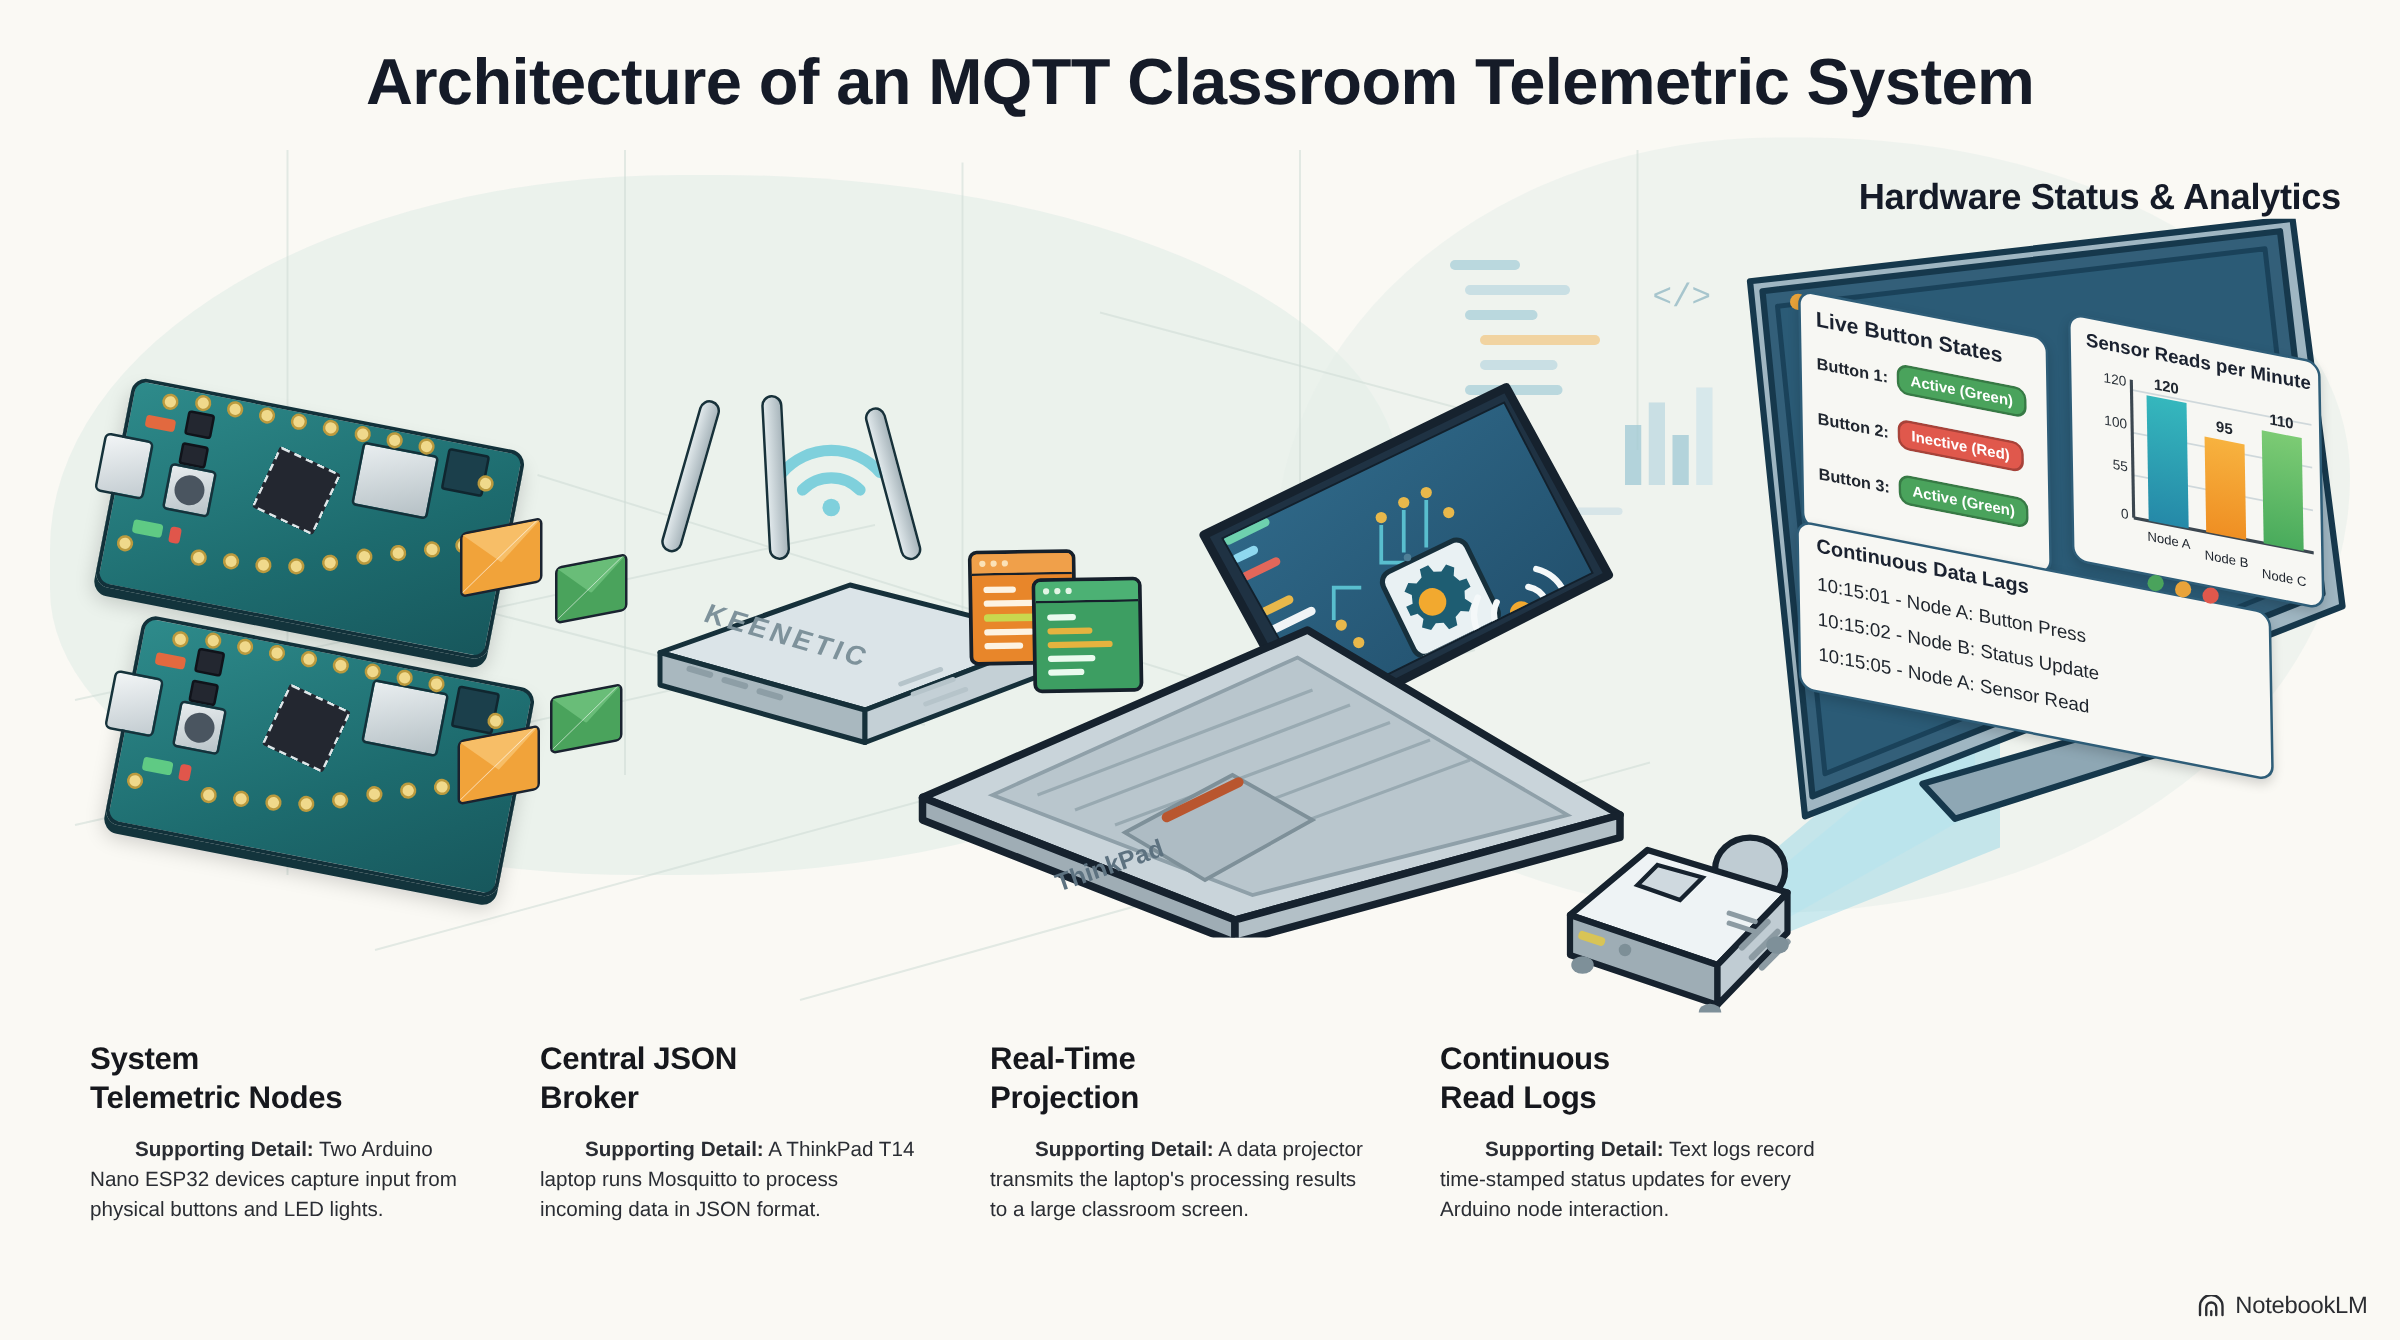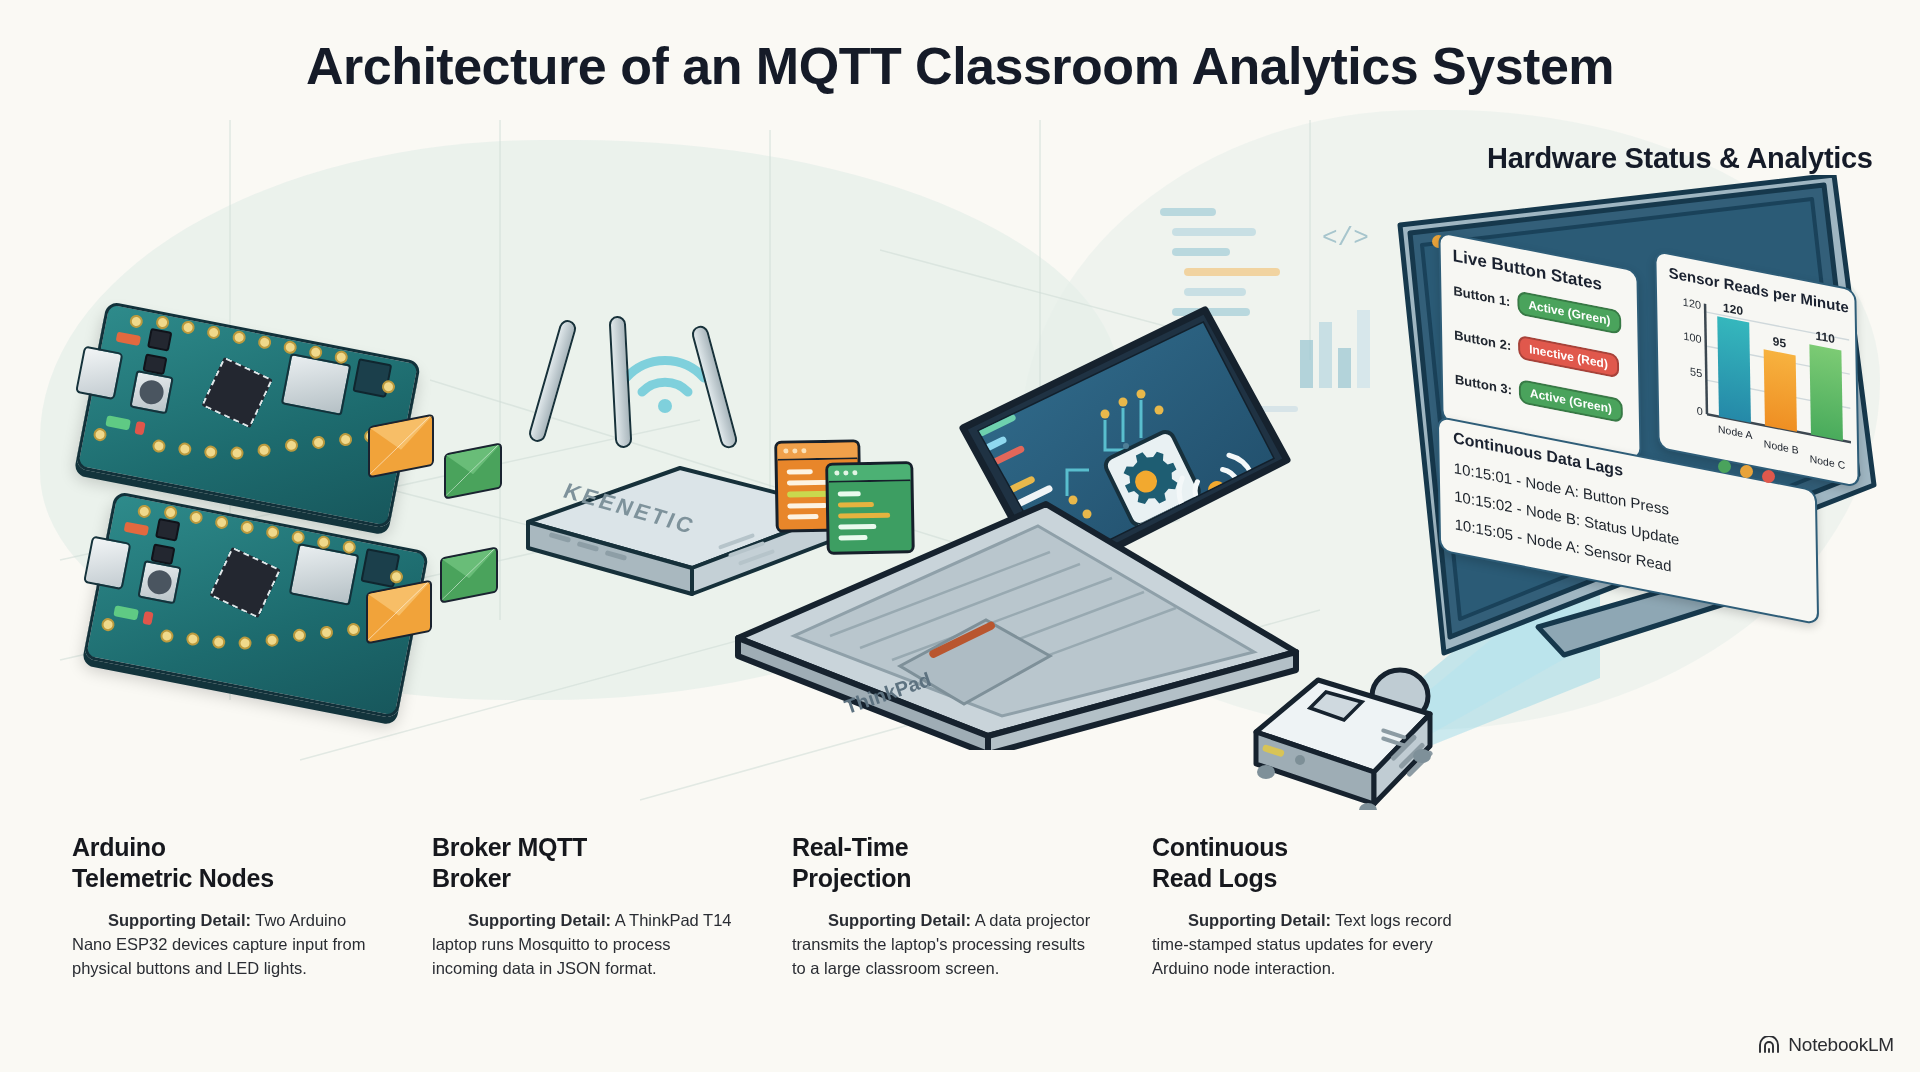--- a/index.html
+++ b/index.html
@@ -121,21 +121,21 @@
       <rect x="10" y="140" width="44" height="8" rx="4" fill="#bcd9e1"></rect>
       <rect x="150" y="150" width="13" height="48" fill="#9fc9d4"></rect>
       <rect x="169" y="132" width="13" height="66" fill="#bcd9e1"></rect>
       <rect x="188" y="158" width="13" height="40" fill="#9fc9d4"></rect>
       <rect x="207" y="120" width="13" height="78" fill="#cfe4ea"></rect>
       <text x="172" y="55" font-size="26" fill="#8fb6c2" font-family="Liberation Mono, monospace">&lt;/&gt;</text>
       <rect x="88" y="216" width="60" height="6" rx="3" fill="#cfe0e6"></rect>
     </g>
   </svg>
 
-  <div class="title">Architecture of an MQTT Classroom Analytics System</div>
+  <div class="title">Architecture of an MQTT Classroom Telemetric System</div>
 
   <div class="piece" style="left:88px; top:330px; width:320px; height:170px; transform:rotate(11deg);">
     <div class="board">
       <div class="pcb"></div>
       <div class="usb" style="left:-14px; top:48px; width:40px; height:48px;"></div>
       <div class="btn3d" style="left:42px; top:62px; width:38px; height:38px;"></div>
       <div class="chip dotted" style="left:118px; top:38px; width:54px; height:54px; transform:rotate(14deg);"></div>
       <div class="silver" style="left:190px; top:16px; width:62px; height:52px;"></div>
       <div class="chip" style="left:48px; top:18px; width:22px; height:20px;"></div>
       <div class="chip" style="left:48px; top:44px; width:22px; height:18px;"></div>
@@ -488,28 +488,28 @@
       <div style="position:absolute; left:14px; top:94px; font-size:15px; color:#1d232b; white-space:nowrap;">10:15:05 - Node A: Sensor Read</div>
     </div>
 
     <div class="dot" style="left:330px; top:285px; background:#4aa35c;"></div>
     <div class="dot" style="left:352px; top:290px; background:#e8a33a;"></div>
     <div class="dot" style="left:374px; top:295px; background:#e0584c;"></div>
   </div>
 
   <div class="captions">
     <div class="cap">
-      <h3>Arduino
+      <h3>System
 Telemetric Nodes</h3>
       <p>
         <b>Supporting Detail:</b><span> Two Arduino Nano ESP32 devices capture input from physical buttons and LED lights.</span>
       </p>
     </div>
     <div class="cap">
-      <h3>Broker MQTT
+      <h3>Central JSON
 Broker</h3>
       <p>
         <b>Supporting Detail:</b><span> A ThinkPad T14 laptop runs Mosquitto to process incoming data in JSON format.</span>
       </p>
     </div>
     <div class="cap">
       <h3>Real-Time
 Projection</h3>
       <p>
         <b>Supporting Detail:</b><span> A data projector transmits the laptop's processing results to a large classroom screen.</span>

